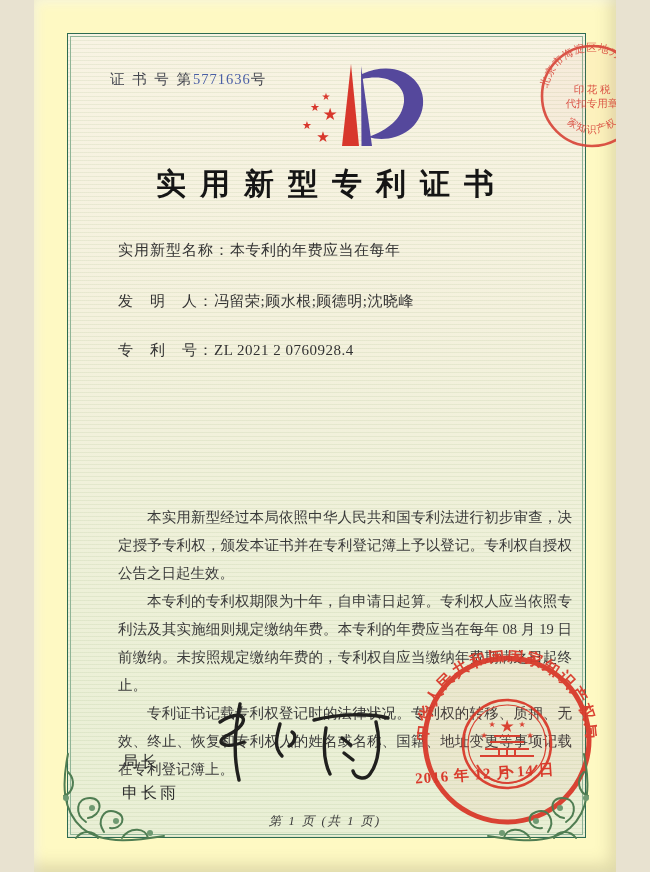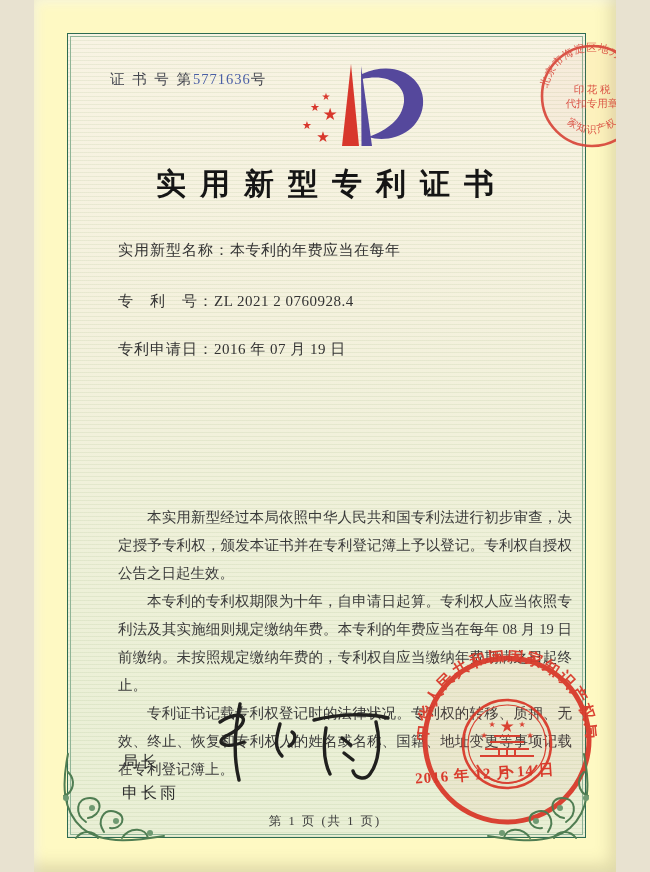--- a/index.html
+++ b/index.html
@@ -41,21 +41,21 @@
   .signer{position:absolute;left:88px;top:748px;font-size:16px;color:#2f2f2f;
     font-family:Liberation Mono, monospace;line-height:31px;letter-spacing:3px;}
   .signature{position:absolute;left:168px;top:690px;width:200px;height:102px;}
   .seal{position:absolute;left:383px;top:650px;width:180px;height:180px;opacity:.95;}
   .seal-date{
     position:absolute;left:381px;top:764px;width:160px;color:#d93a2b;
     font-size:15px;letter-spacing:1px;transform:rotate(-4deg);font-weight:600;white-space:nowrap;
   }
   .footer{
     position:absolute;left:0;right:0;top:813px;text-align:center;
-    font-size:12.5px;color:#3c3c3c;letter-spacing:2px;
+    font-size:12.5px;color:#3c3c3c;letter-spacing:2px;font-style:italic;
   }
   .orn{position:absolute;width:118px;height:128px;}
   .orn-left{left:18px;top:726px;}
   .orn-right{right:16px;top:726px;transform:scaleX(-1);}
   svg text{font-family:"Liberation Serif","DejaVu Serif",serif;}
 </style>
 </head>
 <body>
 
 <div class="page">
@@ -89,22 +89,22 @@
     <text x="0" y="11" font-size="10.5" fill="#d8463a" text-anchor="middle">代扣专用章</text>
     <text font-size="10" fill="#d8463a" letter-spacing="1">
       <textPath href="#ts-bot" startOffset="50%" text-anchor="middle">国家知识产权局</textPath>
     </text>
   </svg>
 
   <div class="doc-title">实用新型专利证书</div>
 
   <div class="fields">
     <div class="field-row r1"><span class="lab">实用新型名称：</span><span class="val">本专利的年费应当在每年</span></div>
+    <div class="field-row r2"><span class="lab">发　明　人：</span><span class="val">冯留荣;顾水根;顾德明;沈晓峰</span></div>
     <div class="field-row r3"><span class="lab">专　利　号：</span><span class="val">ZL 2021 2 0760928.4</span></div>
-    <div class="field-row r4"><span class="lab">专利申请日：</span><span class="val">2016 年 07 月 19 日</span></div>
   </div>
 
   <div class="body-text">
     <p>本实用新型经过本局依照中华人民共和国专利法进行初步审查，决定授予专利权，颁发本证书并在专利登记簿上予以登记。专利权自授权公告之日起生效。</p>
     <p>本专利的专利权期限为十年，自申请日起算。专利权人应当依照专利法及其实施细则规定缴纳年费。本专利的年费应当在每年 08 月 19 日前缴纳。未按照规定缴纳年费的，专利权自应当缴纳年费期满之日起终止。</p>
     <p>专利证书记载专利权登记时的法律状况。专利权的转移、质押、无效、终止、恢复和专利权人的姓名或名称、国籍、地址变更等事项记载在专利登记簿上。</p>
   </div>
 
   <div class="signer">
     <div>局长</div>

